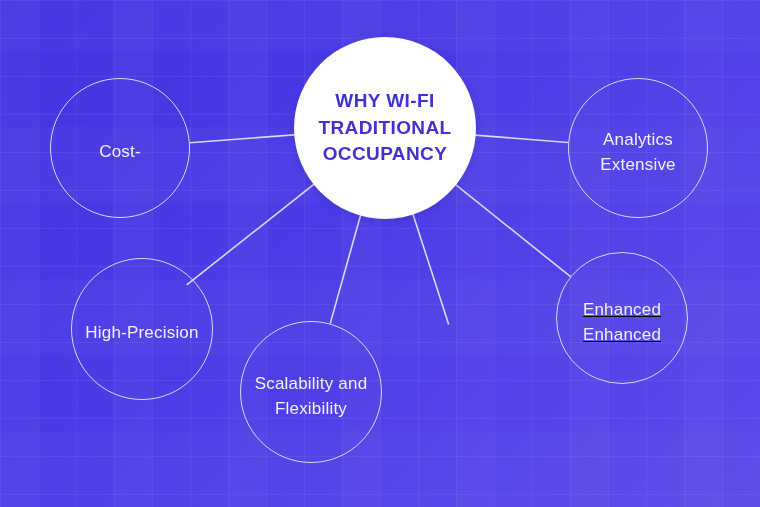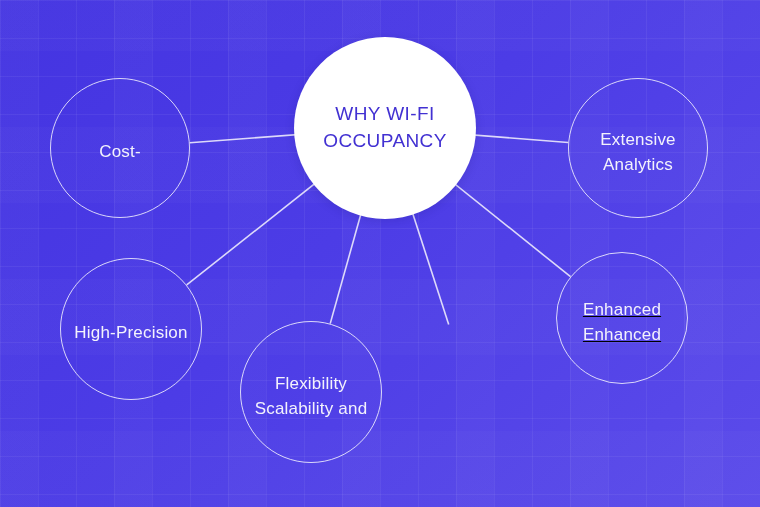--- a/index.html
+++ b/index.html
@@ -42,21 +42,21 @@
 
   .center-node {
     left: 294px; top: 37px;
     width: 182px; height: 182px;
     background: var(--center-fill, #ffffff);
     z-index: 2;
     box-shadow: 0 2px 10px rgba(30, 20, 120, 0.18);
   }
   .center-title {
     color: var(--center-text, #4231d2);
-    font-weight: normal;
+    font-weight: bold;
     font-size: 19px;
     line-height: 1.42;
     letter-spacing: 0.4px;
   }
   .center-title span { display: block; }
 
   .sat {
     background: transparent;
     border: 1.6px solid var(--outline-color, rgba(242,241,253,0.85));
     z-index: 2;
@@ -65,21 +65,21 @@
     color: var(--node-text, #f3f2fc);
     font-size: 17px;
     line-height: 1.5;
     letter-spacing: 0.2px;
     margin-top: 8px;
   }
   .sat-label span { display: block; }
 
   .sat-cost        { left: 50px;  top: 78px;  width: 140px; height: 140px; }
   .sat-extensive   { left: 568px; top: 78px;  width: 140px; height: 140px; }
-  .sat-high        { left: 60px;  top: 258px; width: 142px; height: 142px; }
+  .sat-high        { left: 71px;  top: 258px; width: 142px; height: 142px; }
   .sat-scalability { left: 240px; top: 321px; width: 142px; height: 142px; }
   .sat-seamless    { left: 401px; top: 321px; width: 138px; height: 138px; }
   .sat-enhanced    { left: 556px; top: 252px; width: 132px; height: 132px; text-decoration: underline; }
 </style>
 </head>
 <body>
 
 <div class="canvas" style="--bg-start: #4434e1; --bg-end: #5b4bea; --center-fill: #ffffff; --center-text: #4231d2; --node-text: #f3f2fc; --outline-color: rgba(242,241,253,0.85); --line-color: rgba(236,234,252,0.9);">
 
   <svg class="connectors" viewBox="0 0 760 507" aria-hidden="true">
@@ -87,47 +87,48 @@
     <line x1="568.2" y1="142.5" x2="385" y2="128"></line>
     <line x1="186.7" y1="284.9" x2="385" y2="128"></line>
     <line x1="570.5" y1="276.7" x2="385" y2="128"></line>
     <line x1="330.2" y1="323.6" x2="385" y2="128"></line>
     <line x1="448.7" y1="324.4" x2="385" y2="128"></line>
   </svg>
 
   <div class="node center-node">
     <div class="center-title">
       <span>WHY WI-FI</span>
+      <span>TRADITIONAL</span>
       <span>OCCUPANCY</span>
     </div>
   </div>
 
   <div class="node sat sat-cost">
     <div class="sat-label">
       <span>Cost-</span>
     </div>
   </div>
 
   <div class="node sat sat-extensive">
     <div class="sat-label">
+      <span>Analytics</span>
       <span>Extensive</span>
-      <span>Analytics</span>
     </div>
   </div>
 
   <div class="node sat sat-high">
     <div class="sat-label">
       <span>High-Precision</span>
     </div>
   </div>
 
   <div class="node sat sat-scalability">
     <div class="sat-label">
+      <span>Scalability and</span>
       <span>Flexibility</span>
-      <span>Scalability and</span>
     </div>
   </div>
 
 
   <div class="node sat sat-enhanced">
     <div class="sat-label">
       <span>Enhanced</span>
       <span>Enhanced</span>
     </div>
   </div>

